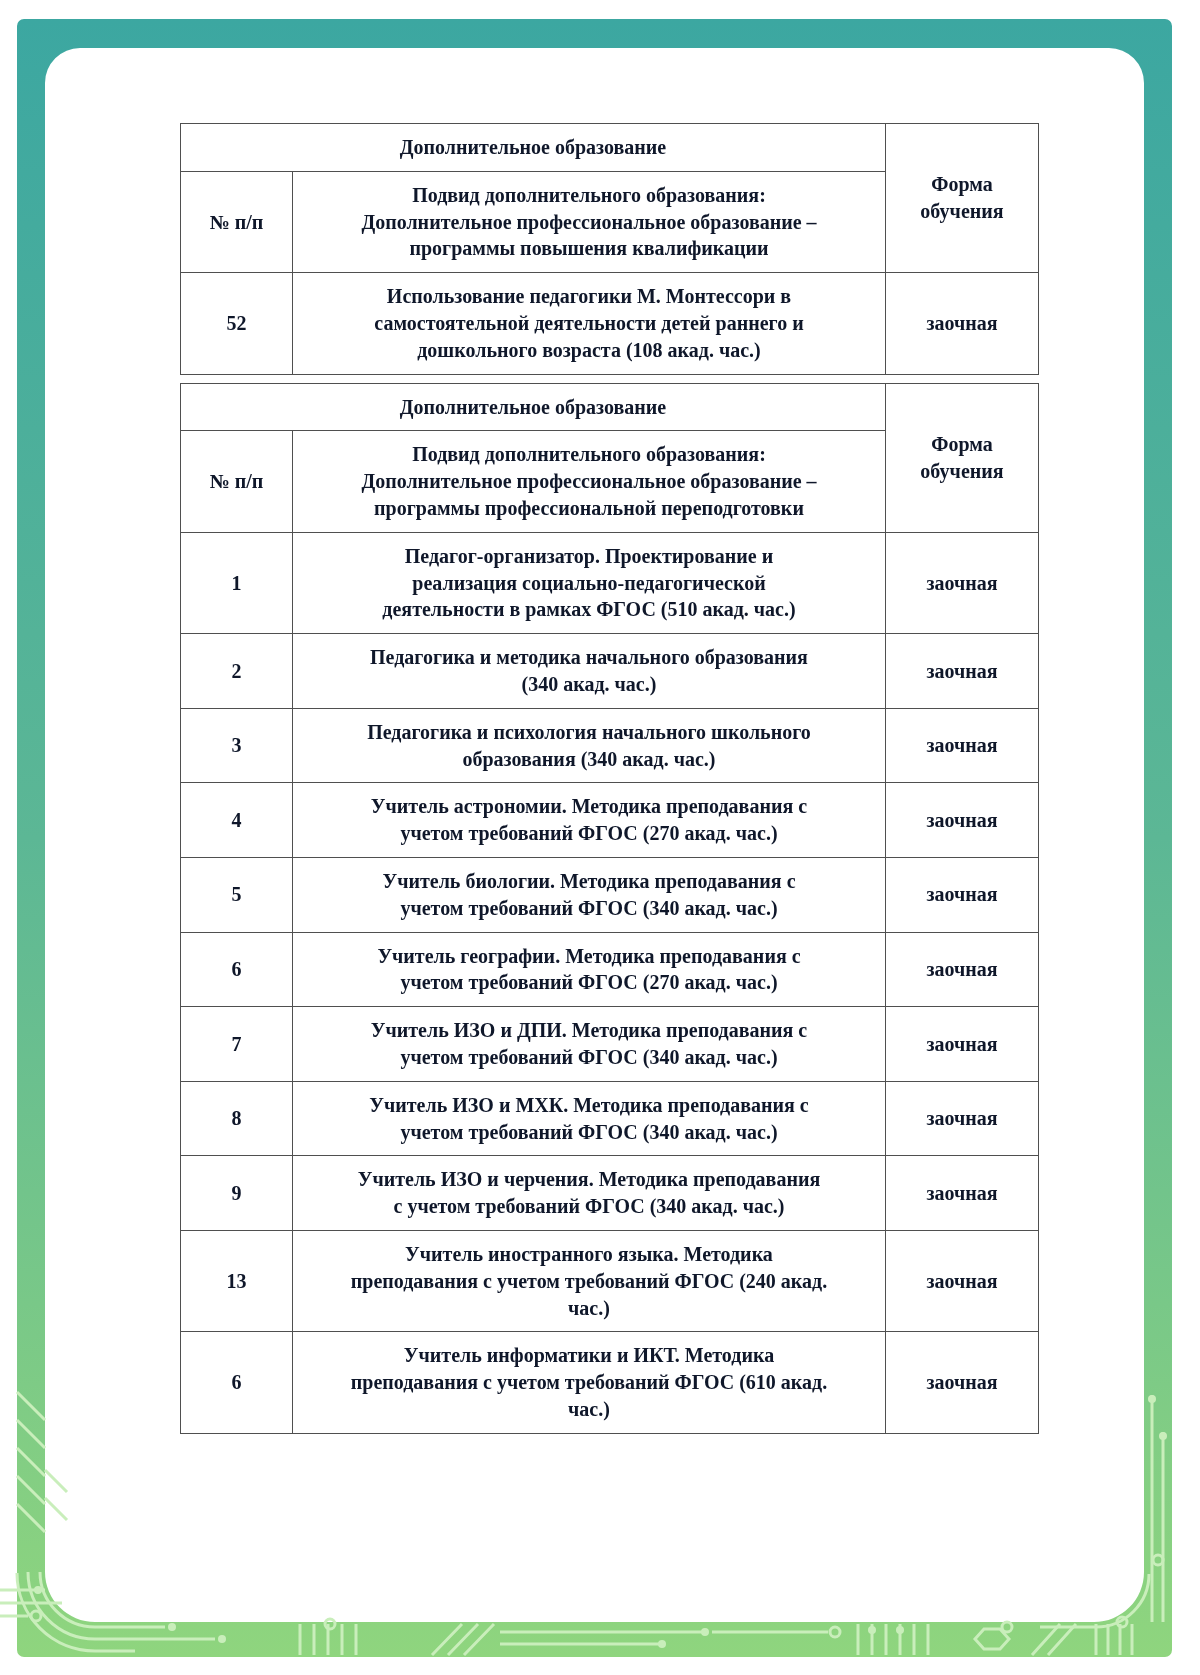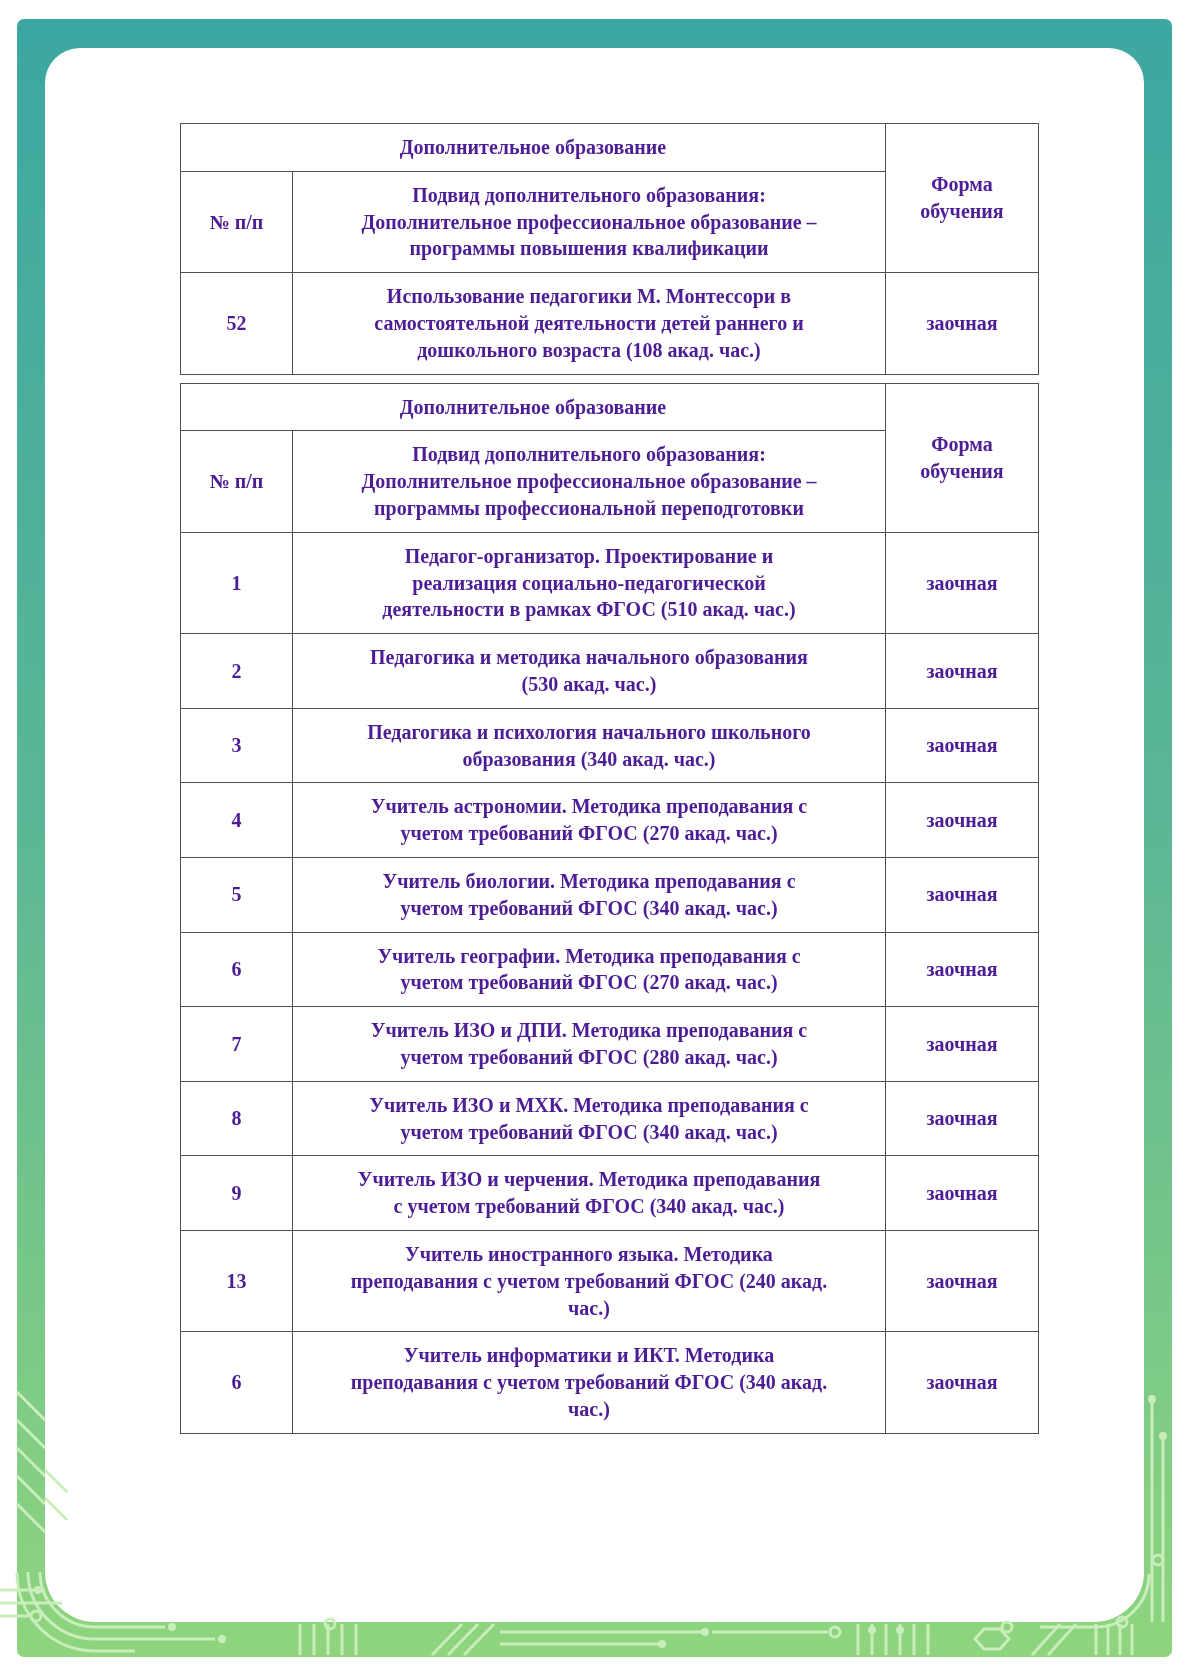--- a/index.html
+++ b/index.html
@@ -15,21 +15,21 @@
 
   
   .content{
     position:absolute;
     left:180px;top:123px;width:858px;
   }
   table.doc{
     border-collapse:collapse;
     table-layout:fixed;
     width:858px;
-    color:#4c1d95;
+    color:#0f172a;
     font-weight:bold;
     padding-left:44px;
   }
   table.doc th, table.doc td{
     border:1px solid #4f4f4f;
     text-align:center;
     vertical-align:middle;
     font-weight:bold;
     font-size:20px;
     line-height:1.34;
@@ -158,21 +158,21 @@
           <tr>
             <td>1</td>
             <td class="program">Педагог-организатор. Проектирование и
 реализация социально-педагогической
 деятельности в рамках ФГОС (510 акад. час.)</td>
             <td>заочная</td>
           </tr>
           <tr>
             <td>2</td>
             <td class="program">Педагогика и методика начального образования
-(530 акад. час.)</td>
+(340 акад. час.)</td>
             <td>заочная</td>
           </tr>
           <tr>
             <td>3</td>
             <td class="program">Педагогика и психология начального школьного
 образования (340 акад. час.)</td>
             <td>заочная</td>
           </tr>
           <tr>
             <td>4</td>
@@ -188,21 +188,21 @@
           </tr>
           <tr>
             <td>6</td>
             <td class="program">Учитель географии. Методика преподавания с
 учетом требований ФГОС (270 акад. час.)</td>
             <td>заочная</td>
           </tr>
           <tr>
             <td>7</td>
             <td class="program">Учитель ИЗО и ДПИ. Методика преподавания с
-учетом требований ФГОС (280 акад. час.)</td>
+учетом требований ФГОС (340 акад. час.)</td>
             <td>заочная</td>
           </tr>
           <tr>
             <td>8</td>
             <td class="program">Учитель ИЗО и МХК. Методика преподавания с
 учетом требований ФГОС (340 акад. час.)</td>
             <td>заочная</td>
           </tr>
           <tr>
             <td>9</td>
@@ -213,21 +213,21 @@
           <tr>
             <td>13</td>
             <td class="program">Учитель иностранного языка. Методика
 преподавания с учетом требований ФГОС (240 акад.
 час.)</td>
             <td>заочная</td>
           </tr>
           <tr>
             <td>6</td>
             <td class="program">Учитель информатики и ИКТ. Методика
-преподавания с учетом требований ФГОС (340 акад.
+преподавания с учетом требований ФГОС (610 акад.
 час.)</td>
             <td>заочная</td>
           </tr>
         </tbody>
     </table>
 
   </div>
 </div>
 
 </body></html>

